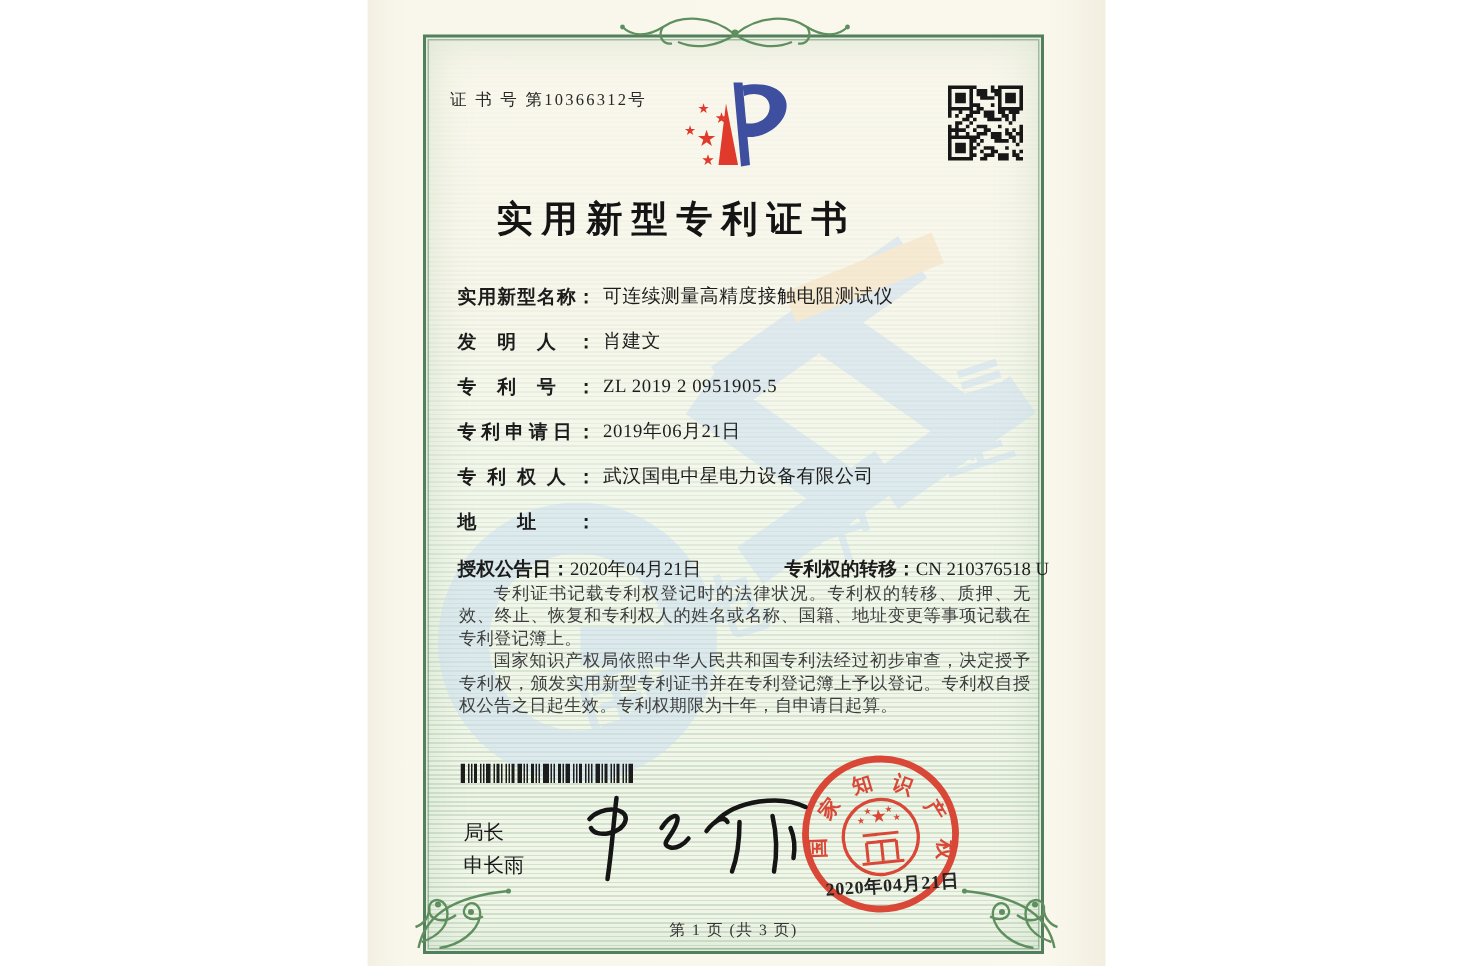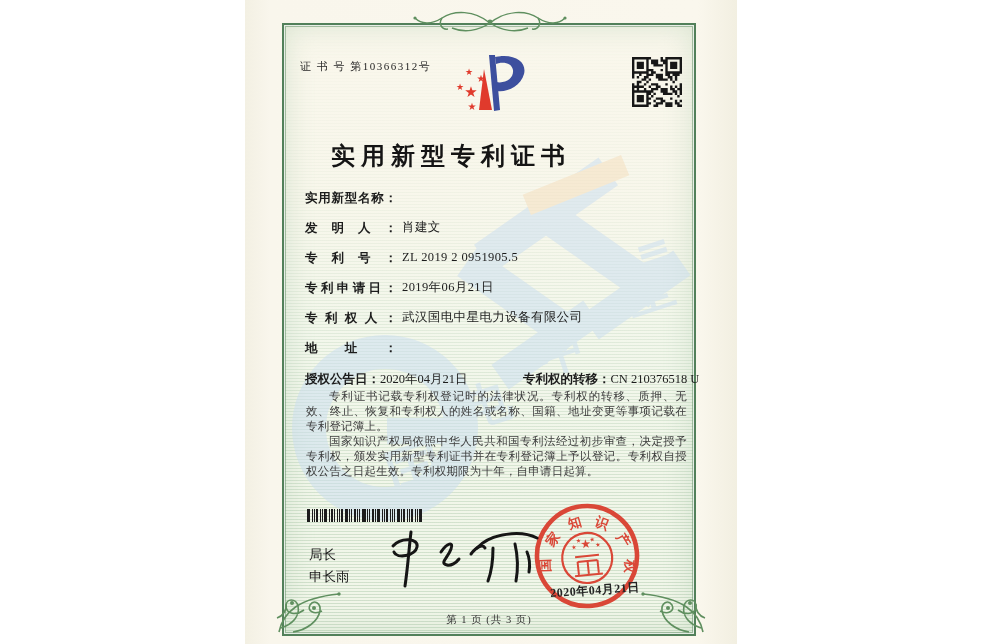--- a/index.html
+++ b/index.html
@@ -25,21 +25,21 @@
 
   .wm { position:absolute; left:0; top:0; width:492px; height:644px; z-index:1; pointer-events:none; }
 
   .content { position:absolute; inset:0; z-index:2; }
 
   .certno { position:absolute; left:55px; top:59px; font-size:11px; letter-spacing:1.5px; color:#272727; }
 
   .logo { position:absolute; left:208px; top:52px; width:76px; height:62px; }
   .qr   { position:absolute; left:387px; top:56px; width:50px; height:52px; }
 
-  .title { position:absolute; left:37px; top:140px; width:338px; text-align:center;
+  .title { position:absolute; left:37px; top:130px; width:338px; text-align:center;
            font-size:24px; font-weight:bold; letter-spacing:6px; color:#141414; }
 
   .row { position:absolute; left:60px; width:382px; display:flex; align-items:flex-start;
          font-size:12.5px; color:#1c1c1c; }
   .flabel { flex:none; display:inline-block; width:92px; font-weight:bold;
             text-align:justify; text-align-last:justify; letter-spacing:0; }
   .fval { display:inline-block; margin-left:5px; max-width:280px; line-height:15px; letter-spacing:.4px; }
   .grant2 { position:absolute; left:218px; top:0; white-space:nowrap; }
   .glabel { font-weight:bold; }
 
@@ -159,20 +159,21 @@
       </svg>
 
       <svg class="qr" viewBox="0 0 50 50">
         <path id="qr-path" fill="#171717" fill-rule="evenodd" d="M16.67 0.00h2.38v2.38h-2.38zM28.57 0.00h2.38v2.38h-2.38zM19.05 2.38h2.38v2.38h-2.38zM21.43 2.38h2.38v2.38h-2.38zM23.81 2.38h2.38v2.38h-2.38zM28.57 2.38h2.38v2.38h-2.38zM30.95 2.38h2.38v2.38h-2.38zM19.05 4.76h2.38v2.38h-2.38zM21.43 4.76h2.38v2.38h-2.38zM23.81 4.76h2.38v2.38h-2.38zM30.95 4.76h2.38v2.38h-2.38zM21.43 7.14h2.38v2.38h-2.38zM23.81 7.14h2.38v2.38h-2.38zM26.19 7.14h2.38v2.38h-2.38zM28.57 7.14h2.38v2.38h-2.38zM16.67 11.90h2.38v2.38h-2.38zM19.05 11.90h2.38v2.38h-2.38zM28.57 11.90h2.38v2.38h-2.38zM19.05 14.29h2.38v2.38h-2.38zM21.43 14.29h2.38v2.38h-2.38zM0.00 16.67h2.38v2.38h-2.38zM7.14 16.67h2.38v2.38h-2.38zM14.29 16.67h2.38v2.38h-2.38zM16.67 16.67h2.38v2.38h-2.38zM19.05 16.67h2.38v2.38h-2.38zM23.81 16.67h2.38v2.38h-2.38zM26.19 16.67h2.38v2.38h-2.38zM28.57 16.67h2.38v2.38h-2.38zM33.33 16.67h2.38v2.38h-2.38zM35.71 16.67h2.38v2.38h-2.38zM40.48 16.67h2.38v2.38h-2.38zM42.86 16.67h2.38v2.38h-2.38zM45.24 16.67h2.38v2.38h-2.38zM0.00 19.05h2.38v2.38h-2.38zM4.76 19.05h2.38v2.38h-2.38zM11.90 19.05h2.38v2.38h-2.38zM14.29 19.05h2.38v2.38h-2.38zM23.81 19.05h2.38v2.38h-2.38zM26.19 19.05h2.38v2.38h-2.38zM28.57 19.05h2.38v2.38h-2.38zM35.71 19.05h2.38v2.38h-2.38zM38.10 19.05h2.38v2.38h-2.38zM42.86 19.05h2.38v2.38h-2.38zM9.52 21.43h2.38v2.38h-2.38zM11.90 21.43h2.38v2.38h-2.38zM16.67 21.43h2.38v2.38h-2.38zM26.19 21.43h2.38v2.38h-2.38zM28.57 21.43h2.38v2.38h-2.38zM30.95 21.43h2.38v2.38h-2.38zM33.33 21.43h2.38v2.38h-2.38zM38.10 21.43h2.38v2.38h-2.38zM42.86 21.43h2.38v2.38h-2.38zM4.76 23.81h2.38v2.38h-2.38zM7.14 23.81h2.38v2.38h-2.38zM14.29 23.81h2.38v2.38h-2.38zM40.48 23.81h2.38v2.38h-2.38zM0.00 26.19h2.38v2.38h-2.38zM4.76 26.19h2.38v2.38h-2.38zM11.90 26.19h2.38v2.38h-2.38zM19.05 26.19h2.38v2.38h-2.38zM21.43 26.19h2.38v2.38h-2.38zM23.81 26.19h2.38v2.38h-2.38zM33.33 26.19h2.38v2.38h-2.38zM47.62 26.19h2.38v2.38h-2.38zM0.00 28.57h2.38v2.38h-2.38zM2.38 28.57h2.38v2.38h-2.38zM4.76 28.57h2.38v2.38h-2.38zM7.14 28.57h2.38v2.38h-2.38zM9.52 28.57h2.38v2.38h-2.38zM16.67 28.57h2.38v2.38h-2.38zM23.81 28.57h2.38v2.38h-2.38zM26.19 28.57h2.38v2.38h-2.38zM38.10 28.57h2.38v2.38h-2.38zM42.86 28.57h2.38v2.38h-2.38zM47.62 28.57h2.38v2.38h-2.38zM0.00 30.95h2.38v2.38h-2.38zM4.76 30.95h2.38v2.38h-2.38zM11.90 30.95h2.38v2.38h-2.38zM19.05 30.95h2.38v2.38h-2.38zM21.43 30.95h2.38v2.38h-2.38zM23.81 30.95h2.38v2.38h-2.38zM28.57 30.95h2.38v2.38h-2.38zM30.95 30.95h2.38v2.38h-2.38zM33.33 30.95h2.38v2.38h-2.38zM38.10 30.95h2.38v2.38h-2.38zM40.48 30.95h2.38v2.38h-2.38zM45.24 30.95h2.38v2.38h-2.38zM47.62 30.95h2.38v2.38h-2.38zM16.67 33.33h2.38v2.38h-2.38zM19.05 33.33h2.38v2.38h-2.38zM28.57 33.33h2.38v2.38h-2.38zM30.95 33.33h2.38v2.38h-2.38zM33.33 33.33h2.38v2.38h-2.38zM40.48 33.33h2.38v2.38h-2.38zM42.86 33.33h2.38v2.38h-2.38zM47.62 33.33h2.38v2.38h-2.38zM16.67 35.71h2.38v2.38h-2.38zM21.43 35.71h2.38v2.38h-2.38zM30.95 35.71h2.38v2.38h-2.38zM33.33 35.71h2.38v2.38h-2.38zM35.71 35.71h2.38v2.38h-2.38zM38.10 35.71h2.38v2.38h-2.38zM42.86 35.71h2.38v2.38h-2.38zM47.62 35.71h2.38v2.38h-2.38zM19.05 38.10h2.38v2.38h-2.38zM45.24 38.10h2.38v2.38h-2.38zM16.67 40.48h2.38v2.38h-2.38zM23.81 40.48h2.38v2.38h-2.38zM26.19 40.48h2.38v2.38h-2.38zM28.57 40.48h2.38v2.38h-2.38zM38.10 40.48h2.38v2.38h-2.38zM21.43 42.86h2.38v2.38h-2.38zM28.57 42.86h2.38v2.38h-2.38zM30.95 42.86h2.38v2.38h-2.38zM42.86 42.86h2.38v2.38h-2.38zM47.62 42.86h2.38v2.38h-2.38zM16.67 45.24h2.38v2.38h-2.38zM23.81 45.24h2.38v2.38h-2.38zM26.19 45.24h2.38v2.38h-2.38zM28.57 45.24h2.38v2.38h-2.38zM33.33 45.24h2.38v2.38h-2.38zM35.71 45.24h2.38v2.38h-2.38zM38.10 45.24h2.38v2.38h-2.38zM42.86 45.24h2.38v2.38h-2.38zM45.24 45.24h2.38v2.38h-2.38zM21.43 47.62h2.38v2.38h-2.38zM23.81 47.62h2.38v2.38h-2.38zM33.33 47.62h2.38v2.38h-2.38zM35.71 47.62h2.38v2.38h-2.38zM38.10 47.62h2.38v2.38h-2.38zM45.24 47.62h2.38v2.38h-2.38zM47.62 47.62h2.38v2.38h-2.38zM0.00 0.00h16.67v16.67h-16.67zM2.38 2.38v11.90h11.90v-11.90zM4.76 4.76h7.14v7.14h-7.14zM33.33 0.00h16.67v16.67h-16.67zM35.71 2.38v11.90h11.90v-11.90zM38.10 4.76h7.14v7.14h-7.14zM0.00 33.33h16.67v16.67h-16.67zM2.38 35.71v11.90h11.90v-11.90zM4.76 38.10h7.14v7.14h-7.14z"></path>
       </svg>
 
       <div class="title">实用新型专利证书</div>
 
       <div class="row" style="top:190px">
         <span class="flabel">实用新型名称：</span>
+        <span class="fval">可连续测量高精度接触电阻测试仪</span>
       </div>
       <div class="row" style="top:220px">
         <span class="flabel">发明人：</span>
         <span class="fval">肖建文</span>
       </div>
       <div class="row" style="top:250px">
         <span class="flabel">专利号：</span>
         <span class="fval">ZL 2019 2 0951905.5</span>
       </div>
       <div class="row" style="top:280px">

